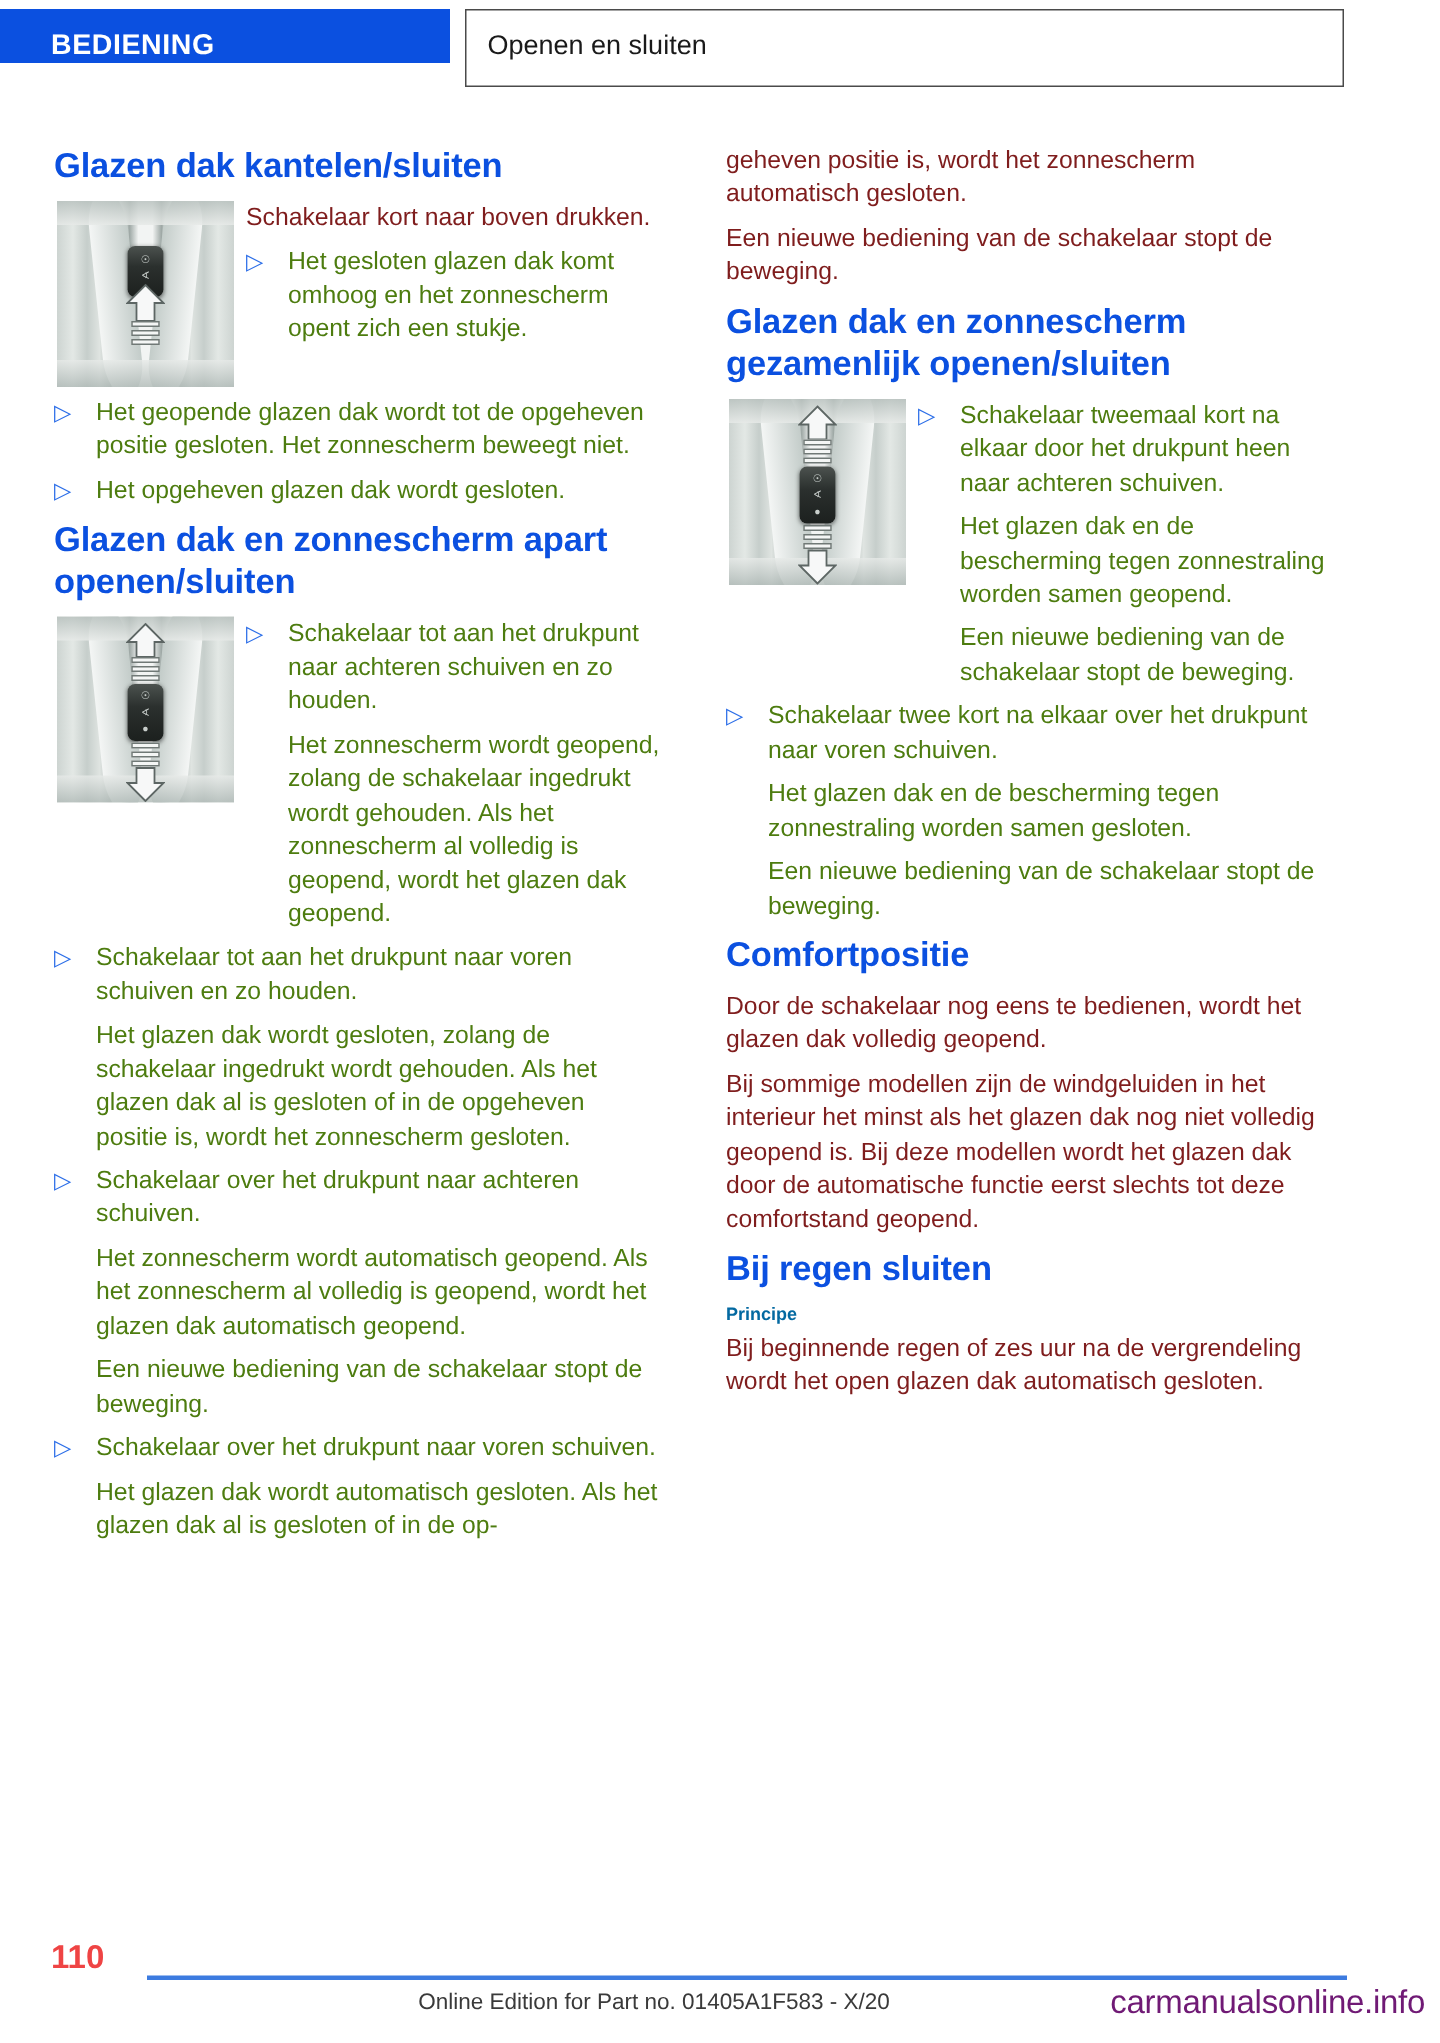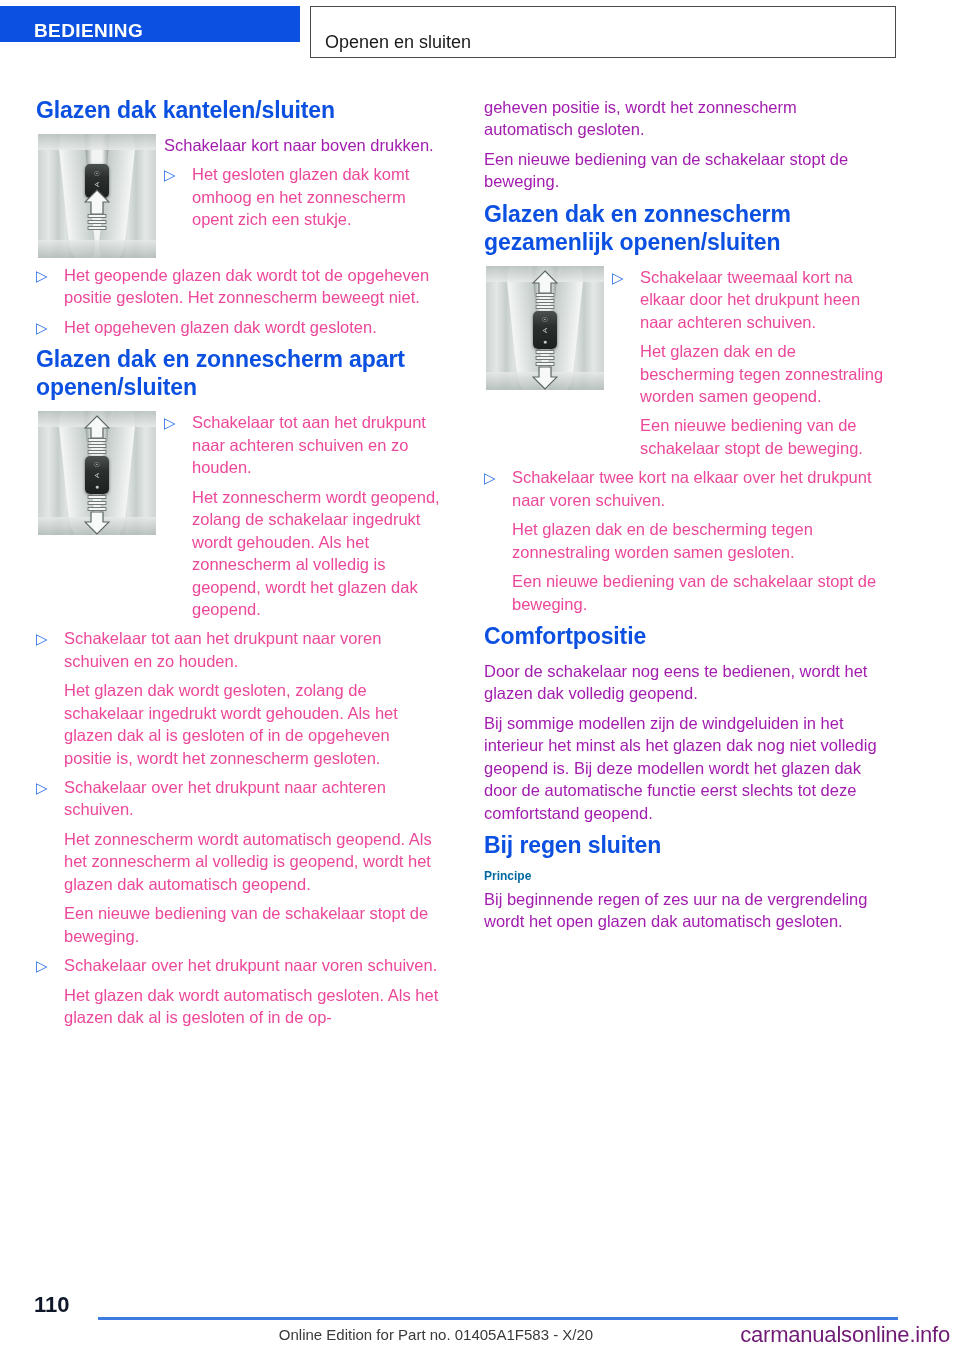--- a/index.html
+++ b/index.html
@@ -48,21 +48,21 @@
     top: 0;
     width: 586px;
     height: 52px;
     border: 1.5px solid #4a4a4a;
     box-sizing: border-box;
     background: #ffffff;
   }
   .header-section-label {
     position: absolute;
     left: 14px;
-    top: 25px;
+    top: 13px;
     font-size: 18px;
     color: #1a1a1a;
   }
 
   
   .col {
     position: absolute;
     top: 96px;
     width: 404px;
   }
@@ -86,21 +86,21 @@
     line-height: 1.2;
   }
   .gap-before { margin-top: 26px; }
   .gap-before-lg { margin-top: 30px; }
 
   
   p.body {
     font-size: 16.5px;
     line-height: 1.36;
     margin: 0 0 7px 0;
-    color: #a21caf;
+    color: #7f1d1d;
   }
   p.body.last { margin-bottom: 0; }
 
   
   .bullet {
     position: relative;
     padding-left: 28px;
     margin: 0 0 7px 0;
   }
   .bullet .marker {
@@ -108,21 +108,21 @@
     left: 0;
     top: 1px;
     color: #2D6FE8;
     font-size: 15px;
     line-height: 1.4;
   }
   .bullet p {
     font-size: 16.5px;
     line-height: 1.36;
     margin: 0 0 7px 0;
-    color: #ec4899;
+    color: #4d7c0f;
   }
   .bullet p:last-child { margin-bottom: 0; }
 
   
   .fig-row {
     position: relative;
     min-height: 124px;
     margin-bottom: 6px;
   }
   .fig-row .fig-text {
@@ -228,21 +228,21 @@
     bottom: 0;
     width: 960px;
     height: 80px;
   }
   .page-number {
     position: absolute;
     left: 34px;
     top: 10px;
     font-size: 22px;
     font-weight: bold;
-    color: #0f172a;
+    color: #ef4444;
   }
   .footer-rule {
     position: absolute;
     left: 98px;
     top: 35px;
     width: 800px;
     height: 2.5px;
     background: #3C7BE0;
   }
   .footer-note {

